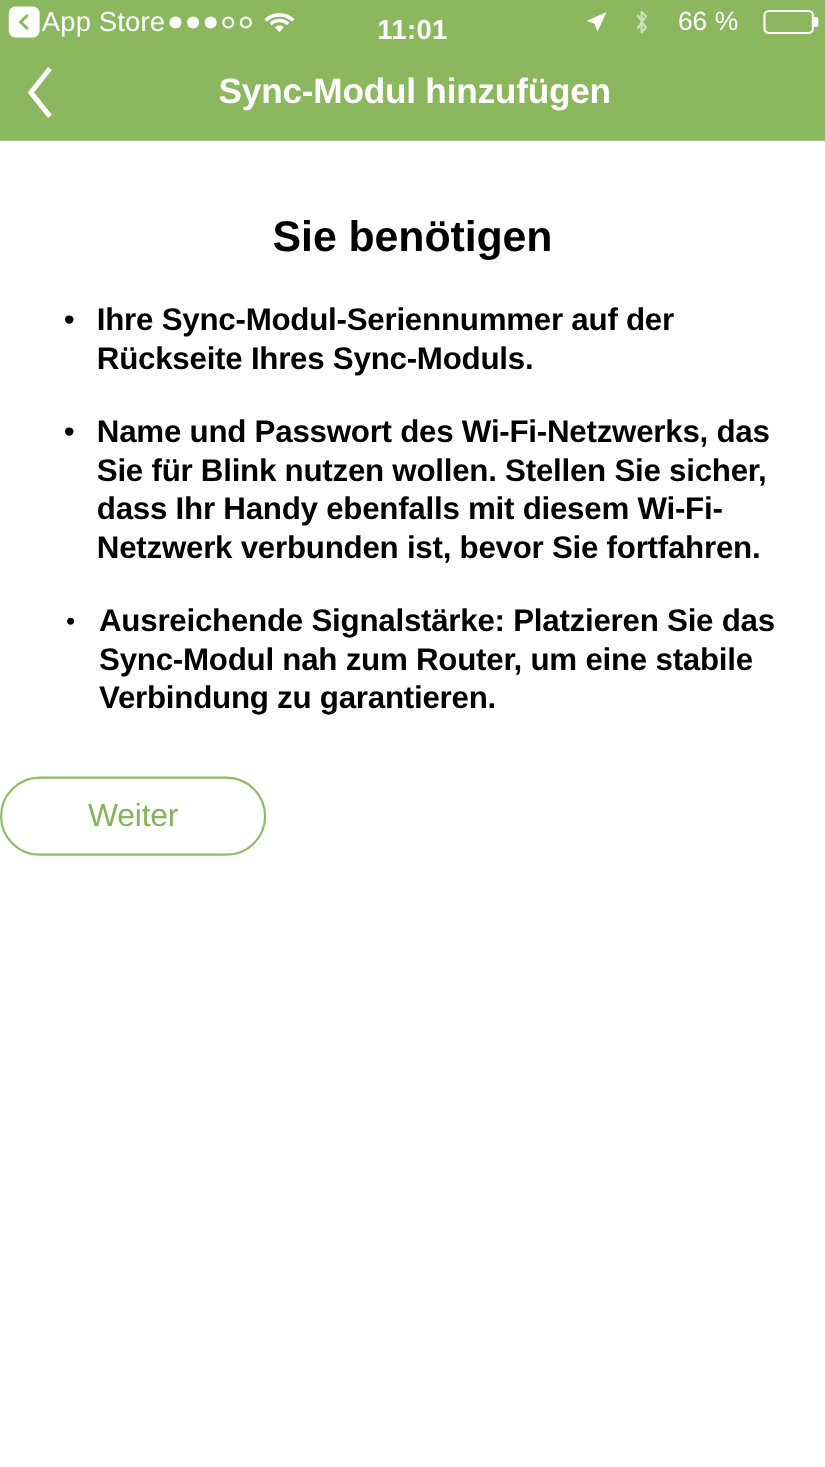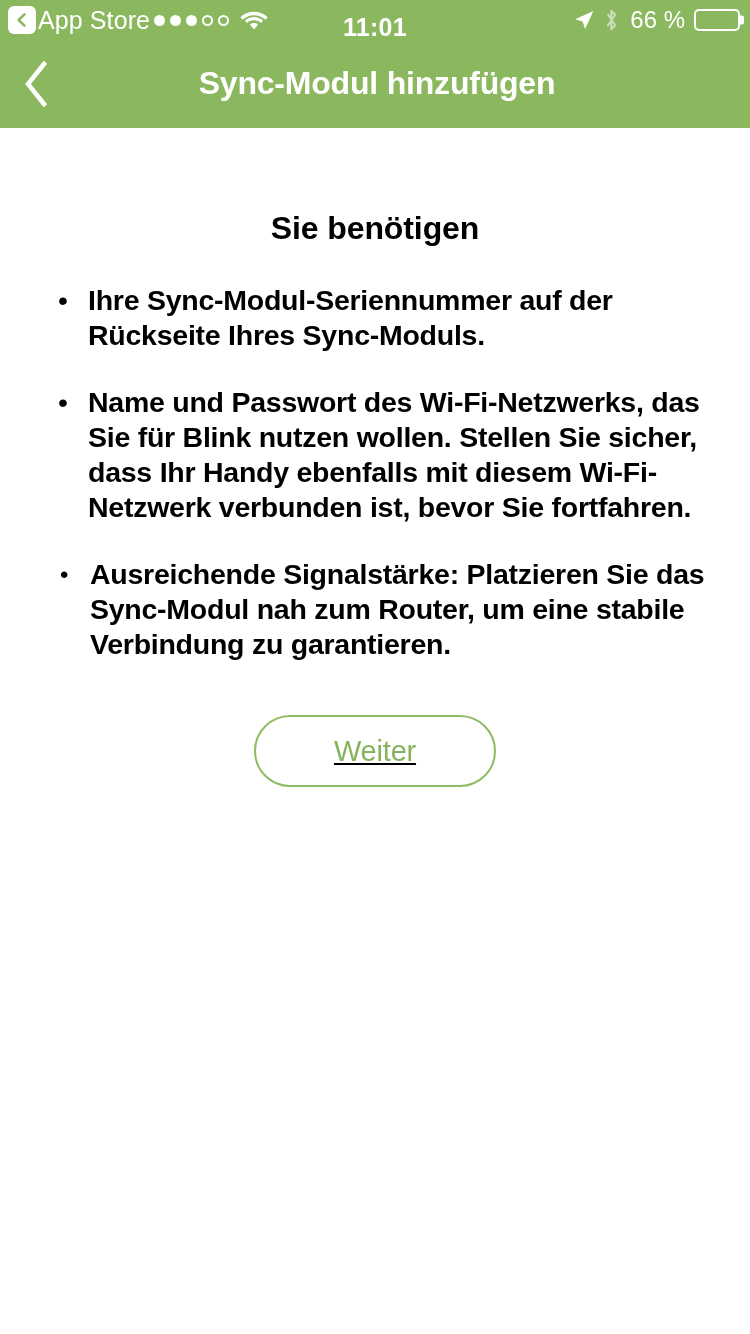--- a/index.html
+++ b/index.html
@@ -82,21 +82,21 @@
     font-size: 25px;
     font-weight: 700;
     letter-spacing: 0.3px;
     line-height: 1;
   }
 
   .status-right {
     margin-left: auto;
     display: flex;
     align-items: center;
-    gap: 9px;
+    gap: 23px;
     position: relative;
     z-index: 2;
   }
   .battery-label {
     color: #ffffff;
     font-size: 24px;
     font-weight: 400;
     line-height: 1;
     white-space: nowrap;
     margin-left: 2px;
@@ -158,24 +158,24 @@
     line-height: 1.1;
   }
 
   
   .content {
     background: #ffffff;
     padding-top: 0;
   }
   .page-heading {
     text-align: center;
-    font-size: 32px;
+    font-size: 39px;
     font-weight: 600;
     color: #000000;
-    margin: 16px;
+    margin: 0;
     padding-top: 66px;
     letter-spacing: -0.1px;
   }
 
   .bullet-list {
     margin: 0;
     padding: 0;
     list-style: none;
   }
   .bullet-item {
@@ -197,23 +197,21 @@
     font-weight: bold;
   }
   .bullet-1 { margin: 36px 45px 0 58px; }
   .bullet-2 { margin: 32px 45px 0 58px; }
   .bullet-3 { margin: 32px 45px 0 60px; }
   .bullet-3 .marker { font-size: 24px; }
 
   
   .button-row {
     display: flex;
-    justify-content: center;
     margin-top: 53px;
-    text-decoration: underline;
   }
   .weiter-button {
     width: 242px;
     height: 72px;
     border: 2px solid #8FBB63;
     border-radius: 36px;
     background: #ffffff;
     color: #85B45C;
     font-family: "Liberation Sans", sans-serif;
     font-size: 29px;

